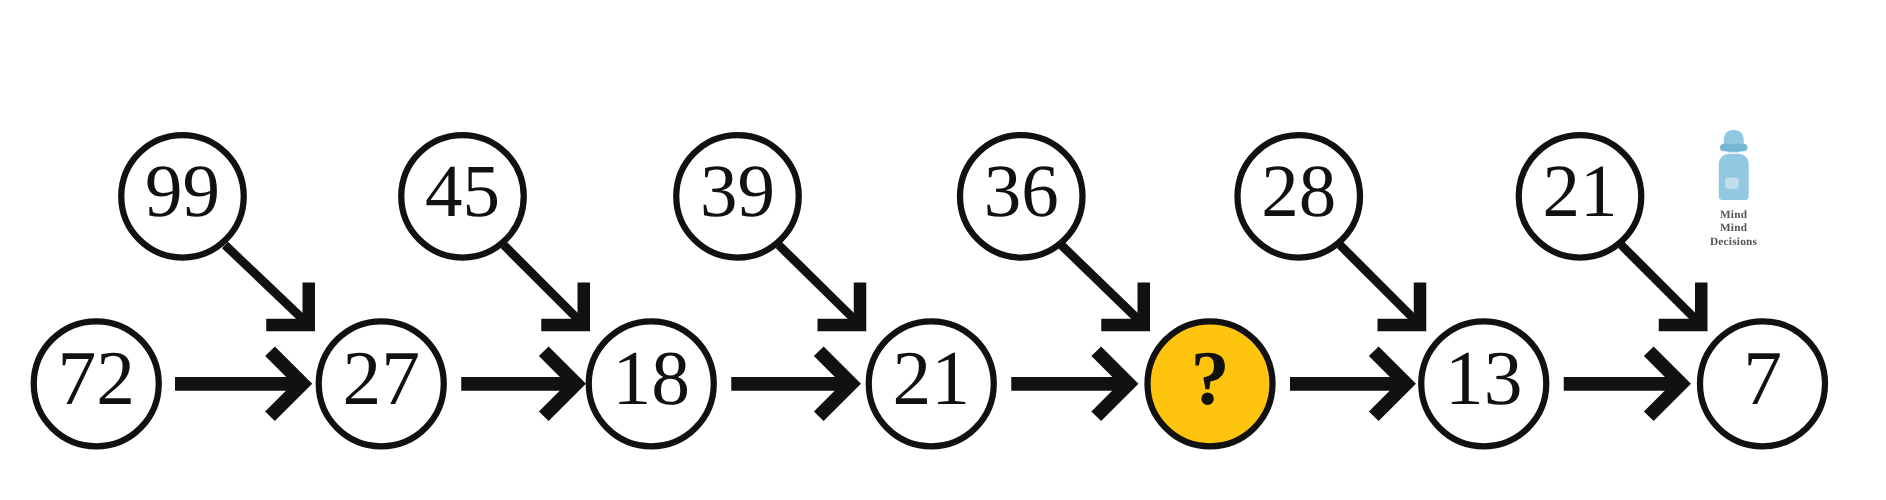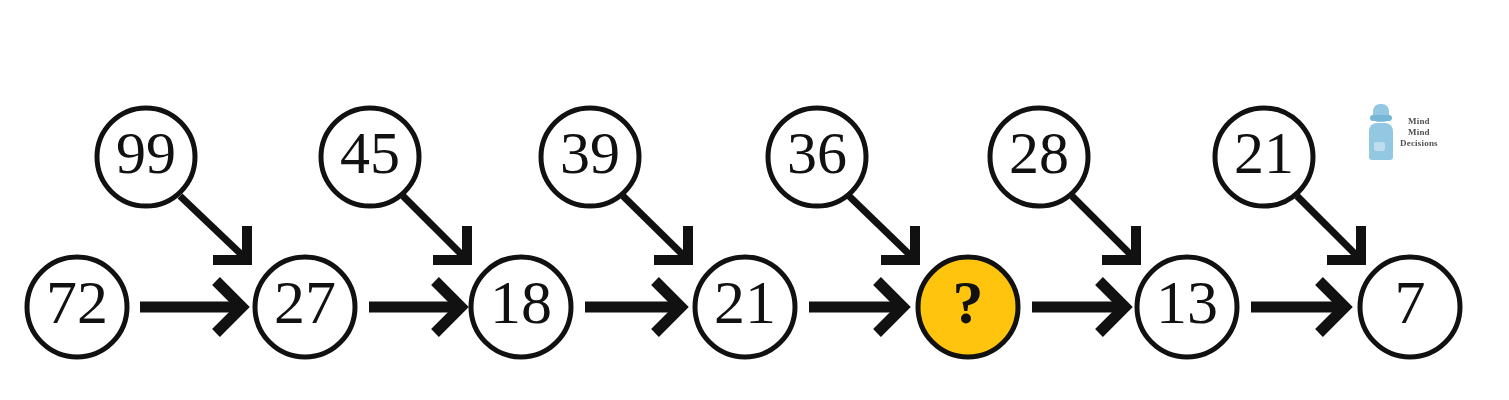--- a/index.html
+++ b/index.html
@@ -231,21 +231,21 @@
           <circle class="node-circle" cx="1187" cy="307" r="50"></circle>
           <text class="node-label bottom-label" x="1187" y="309">13</text>
         </g>
         <g>
           <circle class="node-circle" cx="1410" cy="307" r="50"></circle>
           <text class="node-label bottom-label" x="1410" y="309">7</text>
         </g>
       </g>
   </svg>
 
-  <div id="watermark" style="left: 1368px; top: 104px;">
+  <div id="watermark" style="left: 1368px; top: 104px; flex-direction: column;">
     <div class="wm-figure">
       <div class="wm-head"></div>
       <div class="wm-glasses"></div>
       <div class="wm-body"></div>
       <div class="wm-badge"></div>
     </div>
     <div class="wm-text">
       <div>Mind</div>
       <div>Mind</div>
       <div>Decisions</div>

